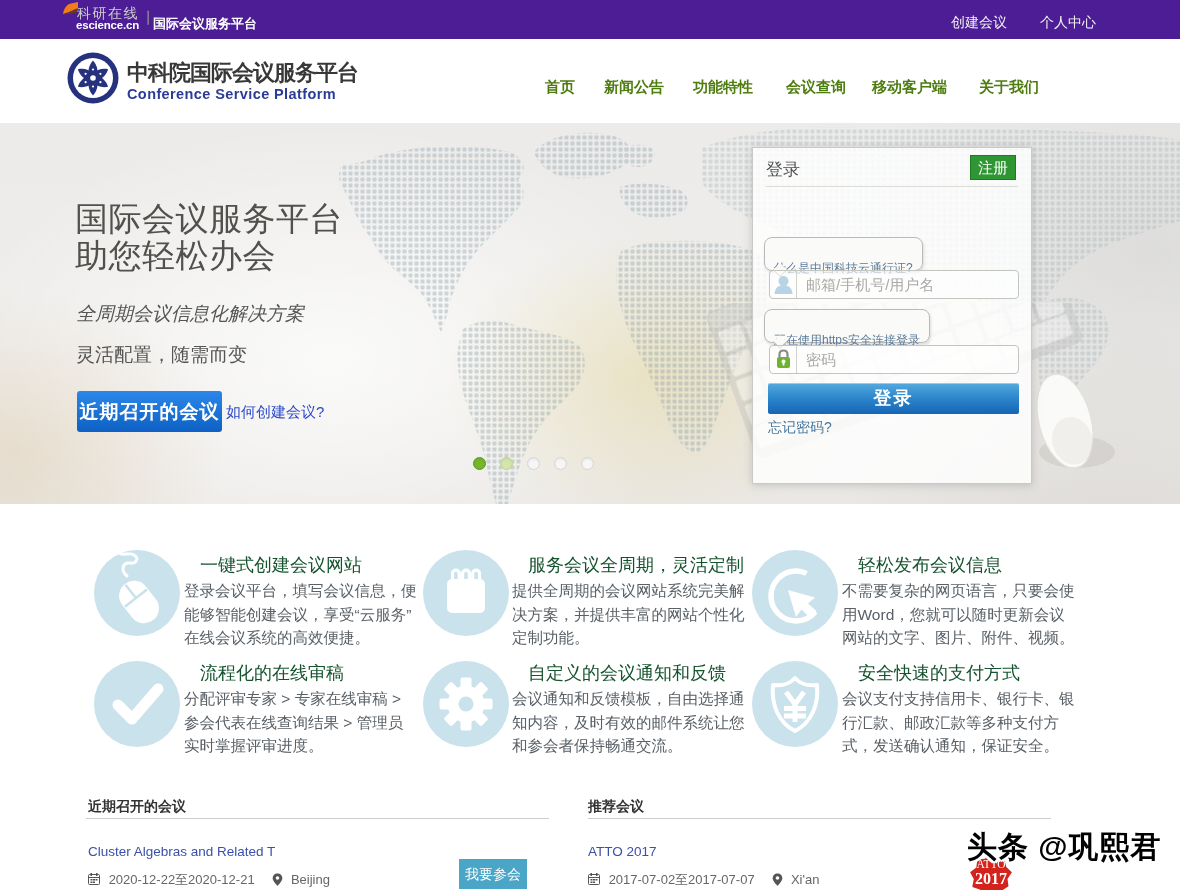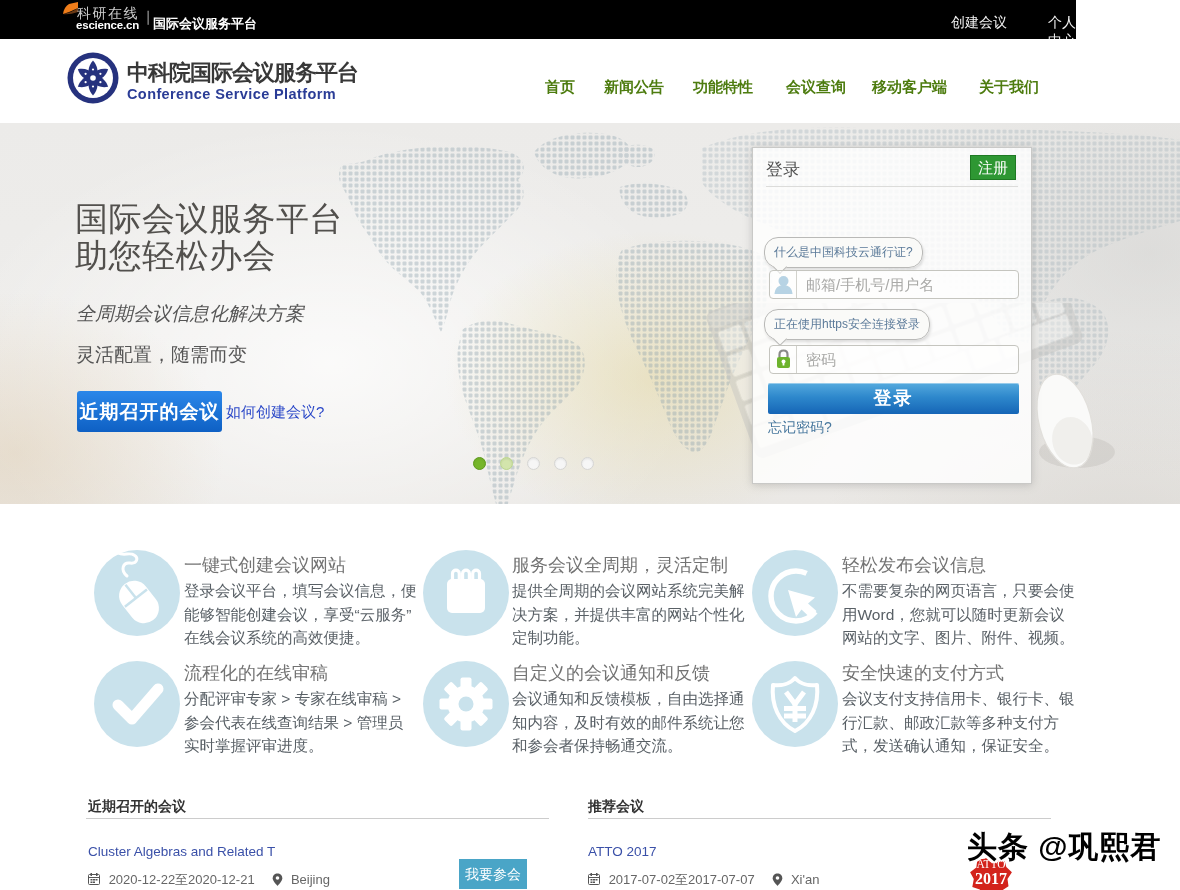--- a/index.html
+++ b/index.html
@@ -1,21 +1,21 @@
 <!DOCTYPE html>
 <html><head>
 <meta charset="utf-8">
 <style>
 * { margin:0; padding:0; box-sizing:border-box; }
 html,body { width:1180px; height:890px; overflow:hidden; background:#fff;
   font-family:"Liberation Sans", sans-serif; position:relative; }
 .abs { position:absolute; }
 
 
-.topbar { position:absolute; left:0; top:0; width:1076px; height:39px; background:#000000;text-align:right; }
+.topbar { position:absolute; left:0; top:0; width:1180px; height:39px; background:#4c1d95;text-align:right; }
 .tb-cn { position:absolute; left:77px; top:5px; color:#cfcfcf; font-size:14px; letter-spacing:1.5px; }
 .tb-en { position:absolute; left:76px; top:19px; color:#fff; font-size:11.5px; font-weight:bold; letter-spacing:-0.2px; }
 .tb-sep { position:absolute; left:141px; top:9px; color:#999; font-size:15px; }
 .tb-name { position:absolute; left:153px; top:15px; color:#fff; font-size:13px; font-weight:bold; }
 .tb-link { position:absolute; top:14px; color:#f2f2f2; font-size:14px;margin-left:42px; }
 
 
 .header { position:absolute; left:0; top:39px; width:1180px; height:84px; background:#fff; }
 .hd-title { position:absolute; left:127px; top:19px; color:#383838; font-size:22px; font-weight:bold; letter-spacing:-1px; }
 .hd-sub { position:absolute; left:127px; top:47px; color:#2a3c96; font-size:14.5px; font-weight:bold; letter-spacing:0.4px; }
@@ -47,39 +47,39 @@
 
 
 .panel { position:absolute; left:752px; top:24px; width:280px; height:337px;
   background:rgba(255,255,255,0.82); border:1px solid #c9c9c7;
   box-shadow:0 1px 8px rgba(120,120,120,0.35); }
 .p-title { position:absolute; left:13px; top:10px; font-size:17px; color:#4f4f4f; }
 .p-reg { position:absolute; right:15px; top:7px; width:46px; height:25px; background:#2e9733;
   border:1px solid #1f7a23; color:#fff; font-size:15px; text-align:center; line-height:24px; }
 .p-hr { position:absolute; left:13px; right:13px; top:38px; height:1px; background:#dcdcda; }
 .tip { position:absolute; left:11px; height:31px; background:rgba(250,250,248,0.95);
-  border:1px solid #b9b9b7; border-radius:14px; font-size:12px; color:#5b7a99;
-  line-height:29px; padding:0 9px; box-shadow:1px 2px 3px rgba(0,0,0,0.12); }
+  border:1px solid #b9b9b7; border-radius:8px; font-size:12px; color:#5b7a99;
+  line-height:29px; padding:16px 9px; box-shadow:1px 2px 3px rgba(0,0,0,0.12); }
 .tip:after { content:""; position:absolute; left:10px; bottom:-5px; width:9px; height:9px;
   background:#fafaf8; border-right:1px solid #b9b9b7; border-bottom:1px solid #b9b9b7;
   transform:rotate(45deg); }
 .inp { position:absolute; left:16px; width:250px; height:29px; background:rgba(255,255,255,0.6);
   border:1px solid #c5c5bf; border-radius:4px; }
 .inp .ph { position:absolute; left:36px; top:5px; font-size:15px; color:#a9a9a7; }
 .inp .icb { position:absolute; left:0; top:0; width:27px; height:27px; border-right:1px solid #d2d2cc; }
 .btn-login { position:absolute; left:15px; top:235px; width:251px; height:31px;
   background:linear-gradient(180deg,#55aade 0%,#2e88cc 45%,#1565b6 100%);
   border-radius:2px; color:#fff; font-size:18px; font-weight:bold; text-align:center;
   line-height:31px; letter-spacing:2px; box-shadow:inset 0 1px 0 rgba(255,255,255,0.4); }
 .p-forgot { position:absolute; left:15px; top:271px; font-size:14px; color:#48789e; }
 
 
 .features { position:absolute; left:0; top:504px; width:1180px; height:286px; background:#fff; }
 .fcircle { position:absolute; width:86px; height:86px; border-radius:50%; background:#c9e2ec; }
-.ftitle { position:absolute; font-size:18px; color:#737373; }
+.ftitle { position:absolute; font-size:18px; color:#14532d;margin-left:16px; }
 .fbody { position:absolute; width:240px; font-size:15.5px; line-height:23.5px; color:#596066;
   }
 
 
 .bottom { position:absolute; left:0; top:790px; width:1024px; height:100px; background:#fff; }
 .b-head { position:absolute; top:8px; font-size:14px; font-weight:bold; color:#333; }
 .b-line { position:absolute; top:28px; width:463px; height:1px; background:#ccc; }
 .b-link { position:absolute; top:54px; font-size:13.5px; color:#3a50a8; }
 .b-meta { position:absolute; top:81px; font-size:13px; color:#666; }
 .b-btn { position:absolute; left:459px; top:69px; width:68px; height:30px; background:#4aa5c7;

